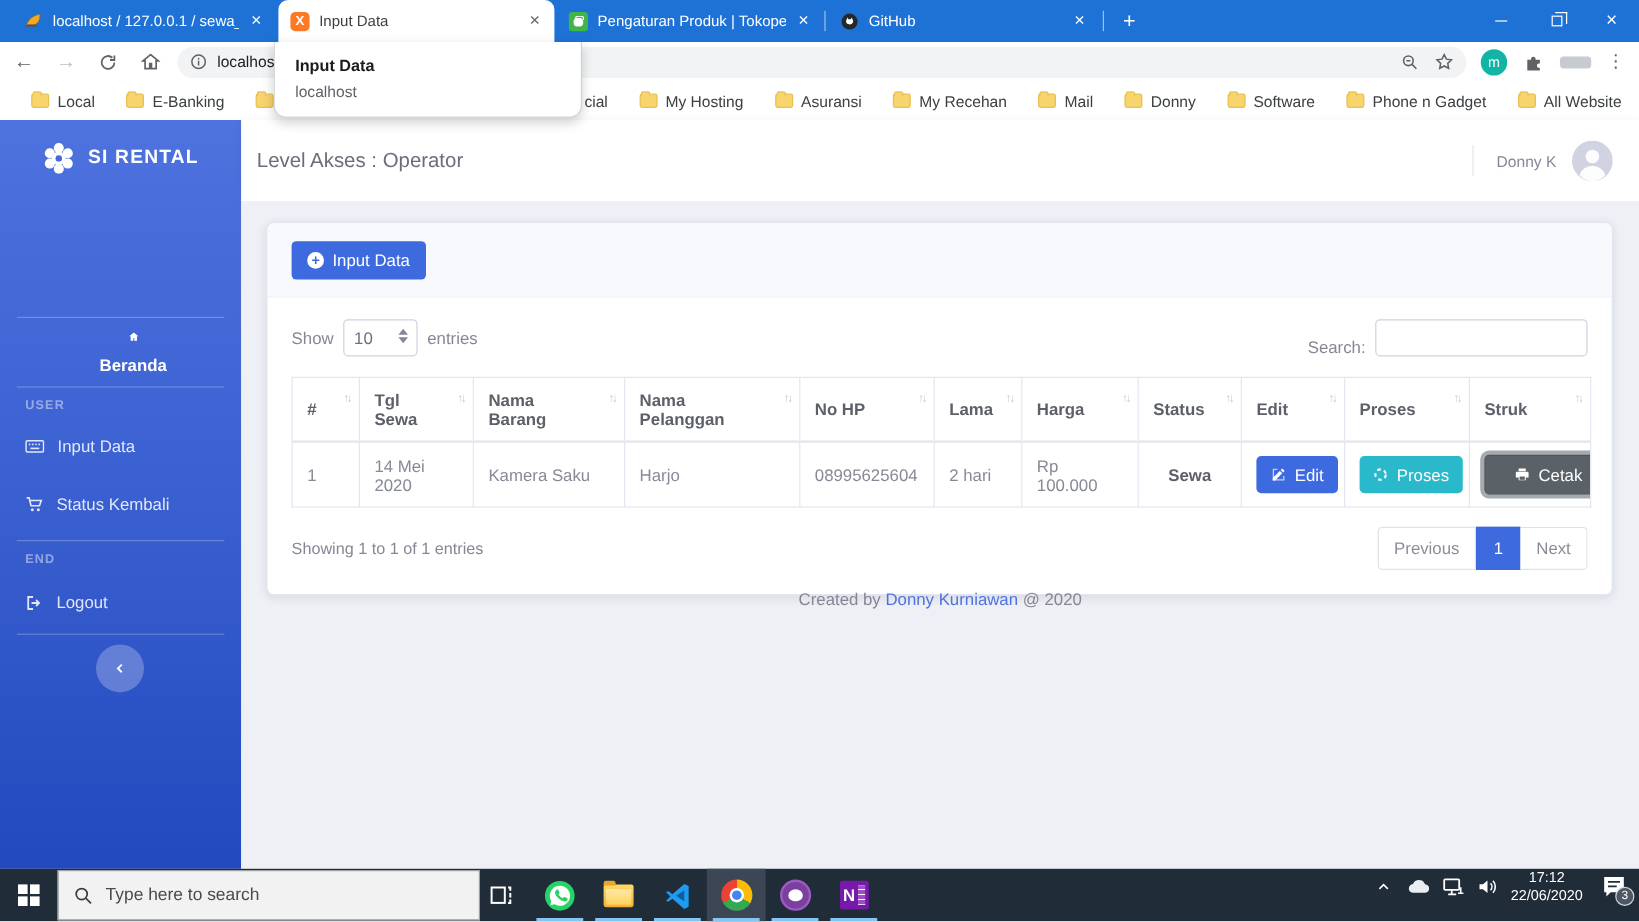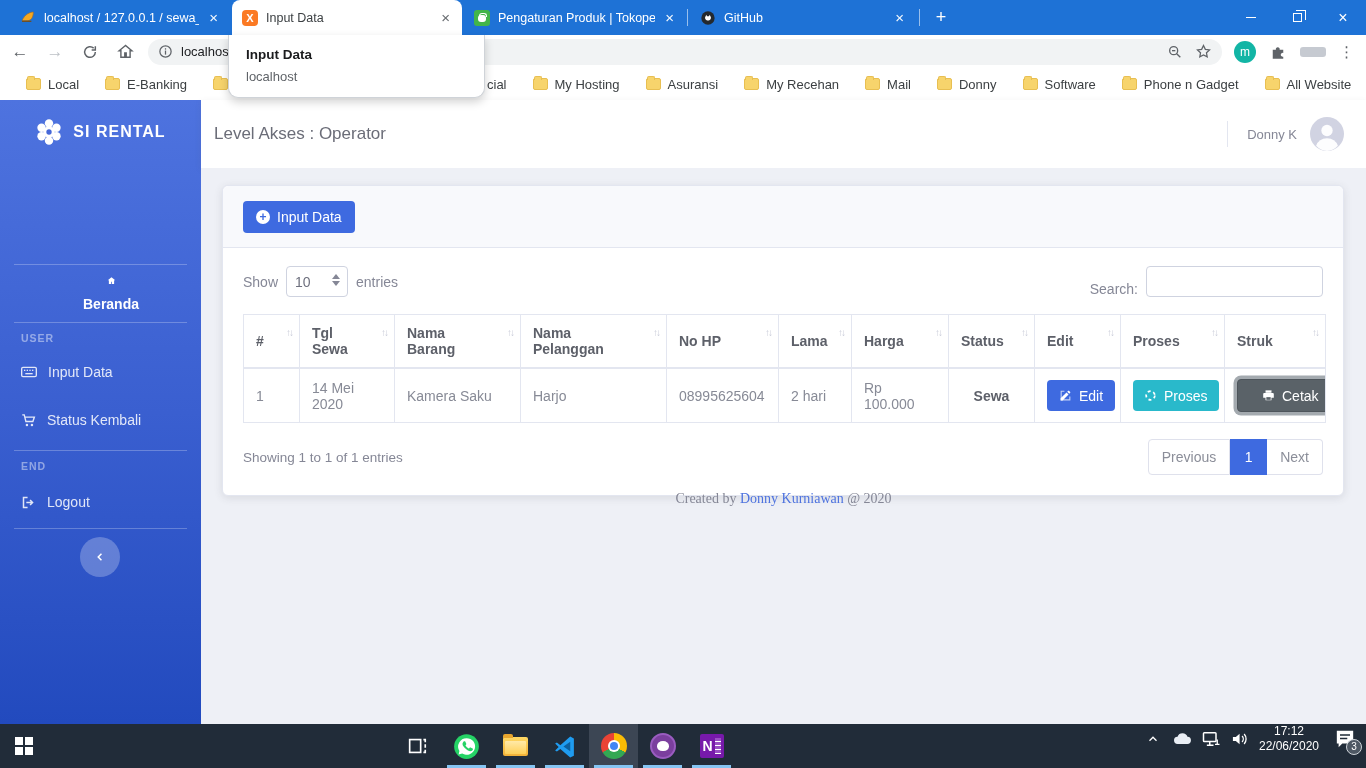--- a/index.html
+++ b/index.html
@@ -102,21 +102,21 @@
   .btn-cetak { background:#5a6268; border:1px solid #4e555b; height:33px; padding:0 24px; margin:0 auto; box-shadow:0 0 0 3.5px #a4aaaf; }
 
   .dt-bottom { display:flex; align-items:center; margin-top:16px; }
   .dt-info { font-size:13.5px; color:#858796; }
   .pager { margin-left:auto; display:flex; }
   .page-btn { height:36px; display:flex; align-items:center; justify-content:center; border:1px solid #dfe1ec; background:#fff; color:#8b8e99; font-size:14px; padding:0 13px; cursor:pointer; }
   .page-btn.first { border-radius:4px 0 0 4px; }
   .page-btn.last { border-radius:0 4px 4px 0; border-left:none; }
   .page-btn.current { background:#3e6ae0; border-color:#3e6ae0; color:#fff; width:37px; padding:0; }
 
-  .site-footer { position:absolute; left:0; top:323px; width:100%; text-align:center; font-size:14px; color:#858796;font-family:Liberation Serif, serif; }
+  .site-footer { position:absolute; left:0; top:323px; width:100%; text-align:center; font-size:14px; color:#858796; }
   .site-footer a { color:#4e73df; text-decoration:none; cursor:pointer; }
 
   
   .taskbar { position:absolute; left:0; top:724px; width:1366px; height:44px; background:#212c39; }
   .start { position:absolute; left:0; top:0; width:48px; height:44px; display:flex; align-items:center; justify-content:center; cursor:pointer; }
   .winlogo { display:grid; grid-template-columns:8px 8px; grid-template-rows:8px 8px; gap:2px; }
   .winlogo i { background:#fff; display:block; }
   .tb-search { position:absolute; left:48px; top:1px; width:352px; height:42px; background:#f2f2f2; border:1px solid #9aa0a6; display:flex; align-items:center; padding:0 12px; gap:10px; }
   .tb-search span { font-size:14.5px; color:#4a4a4a; }
   .tb-slot { position:absolute; top:0; width:49px; height:44px; display:flex; align-items:center; justify-content:center; cursor:pointer; }
@@ -505,20 +505,27 @@
 
   <div class="taskbar">
     <div class="start">
       <span class="winlogo">
           <i></i>
           <i></i>
           <i></i>
           <i></i>
         </span>
     </div>
+    <div class="tb-search">
+      <svg width="17" height="17" viewBox="0 0 24 24">
+          <circle cx="10" cy="10" r="6.5" fill="none" stroke="#3c3c3c" stroke-width="2"></circle>
+          <path d="M15 15l6 6" stroke="#3c3c3c" stroke-width="2"></path>
+        </svg>
+      <span>Type here to search</span>
+    </div>
 
     <div class="tb-slot" style="left:392px;">
       <svg width="22" height="22" viewBox="0 0 24 24">
           <rect x="4" y="5" width="12" height="14" fill="none" stroke="#fff" stroke-width="1.8"></rect>
           <path d="M19 5h2v3M19 19h2v-3M21 10v4" stroke="#fff" stroke-width="1.8" fill="none"></path>
         </svg>
     </div>
 
     <div class="tb-slot open" style="left:442px;">
       <svg width="27" height="27" viewBox="0 0 24 24">

